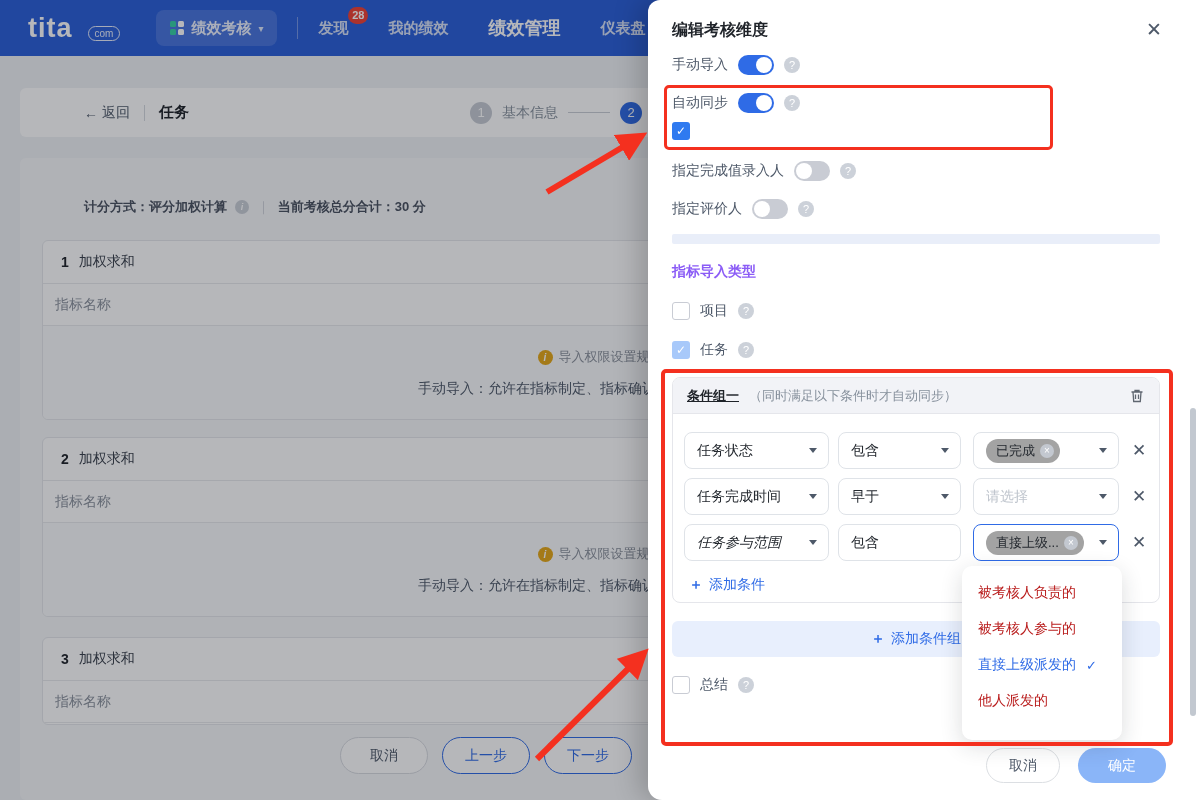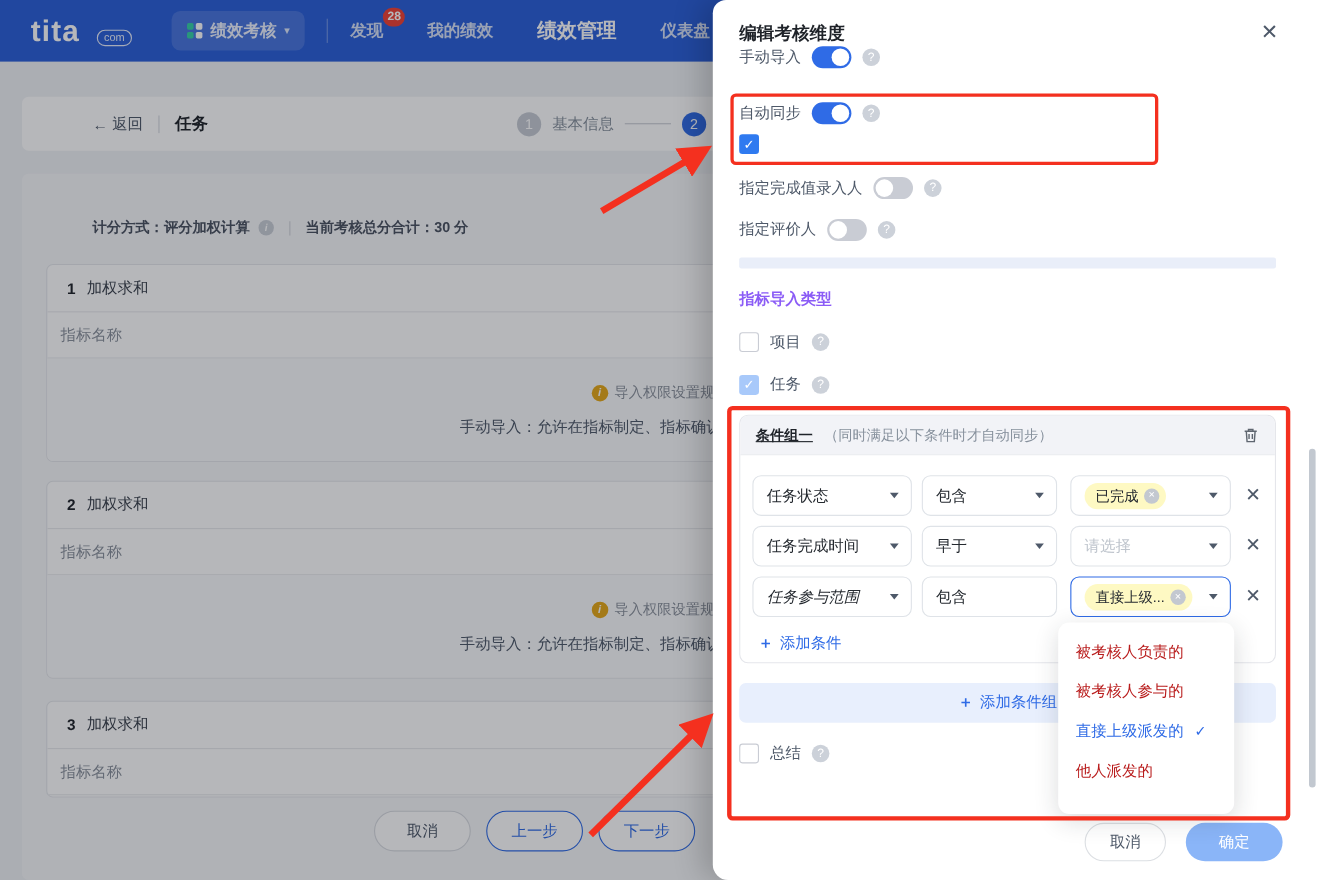--- a/index.html
+++ b/index.html
@@ -99,21 +99,21 @@
   .g-title { font-size:13px; font-weight:bold; color:#1f2329;text-decoration:underline; }
   .g-note { font-size:13px; color:#86909c; }
   .g-trash { margin-left:auto; cursor:pointer; display:flex; }
   .crow { position:absolute; left:0; width:100%; height:37px; }
   .sel { position:absolute; top:0; height:37px; background:#fff; border:1px solid #dfe3e8; border-radius:8px;
          display:flex; align-items:center; padding:0 26px 0 12px; font-size:14px; color:#24292f; cursor:pointer; }
   .sel.focus { border:1.5px solid #2f6be6; }
   .sel .caret { position:absolute; right:11px; width:0; height:0; border-left:4.5px solid transparent;
                 border-right:4.5px solid transparent; border-top:5.5px solid #4e5969; }
   .sel .ph { color:#bfc5cd; }
-  .tag { display:flex; align-items:center; background:#fef9c3; border-radius:12px; height:24px;
+  .tag { display:flex; align-items:center; background:#a3a3a3; border-radius:12px; height:24px;
          padding:0 6px 0 10px; font-size:13px; color:#24292f; white-space:nowrap; }
   .tag .rm { width:14px; height:14px; background:#c3c8d0; border-radius:50%; color:#fff; font-size:10px;
              line-height:14px; text-align:center; margin-left:5px; cursor:pointer; }
   .row-x { position:absolute; top:8px; left:459px; font-size:17px; color:#4e5969; cursor:pointer; }
   .add-cond { position:absolute; left:16px; top:198px; font-size:14px; color:#2f6be6; cursor:pointer; }
   .add-group { position:absolute; left:24px; top:621px; width:488px; height:36px; background:#e8effd;
                border-radius:6px; display:flex; align-items:center; justify-content:center; font-size:14px;
                color:#2f6be6; cursor:pointer; }
   .plus { margin-right:6px; font-weight:bold; }
 
@@ -242,21 +242,21 @@
       <div class="pill-btn blue">下一步</div>
     </div>
   </div>
 
   <div class="dim"></div>
 
   <div class="modal">
     <div class="m-title">编辑考核维度</div>
     <div class="m-close">✕</div>
 
-    <div class="m-row" style="top:42px;">
+    <div class="m-row" style="top:55px;">
       <span class="m-label">手动导入</span>
       <span class="toggle on">
           <span class="knob"></span>
         </span>
       <span class="q-ic">?</span>
     </div>
 
     <div class="m-row" style="top:93px;">
       <span class="m-label">自动同步</span>
       <span class="toggle on">

